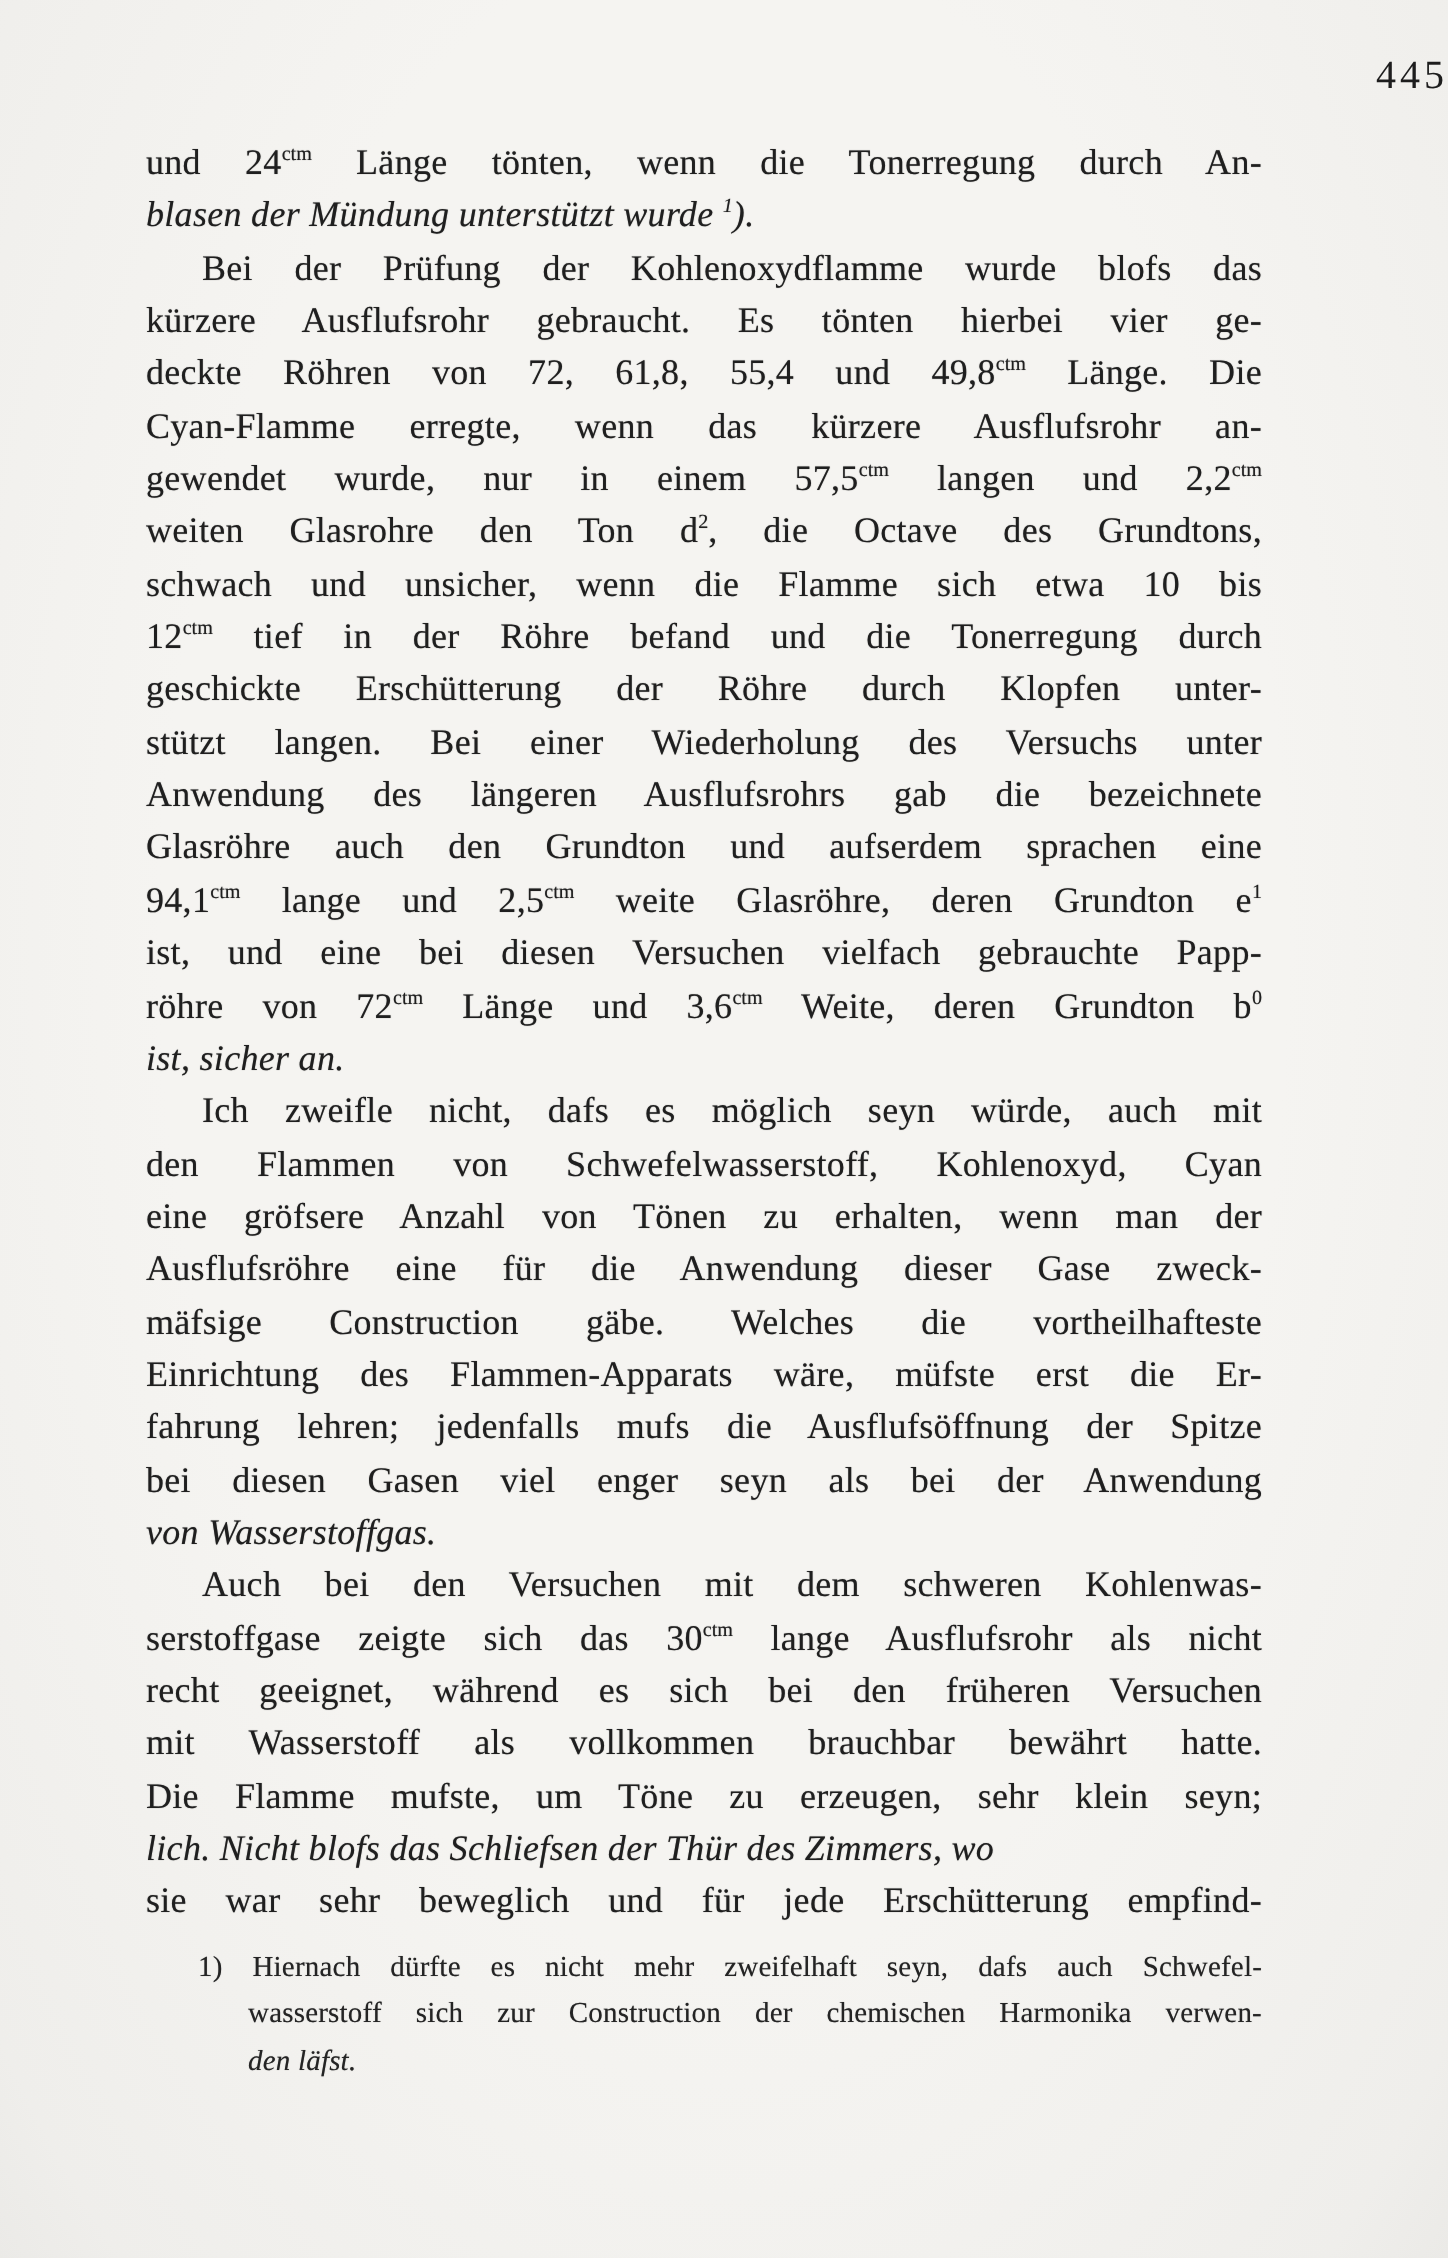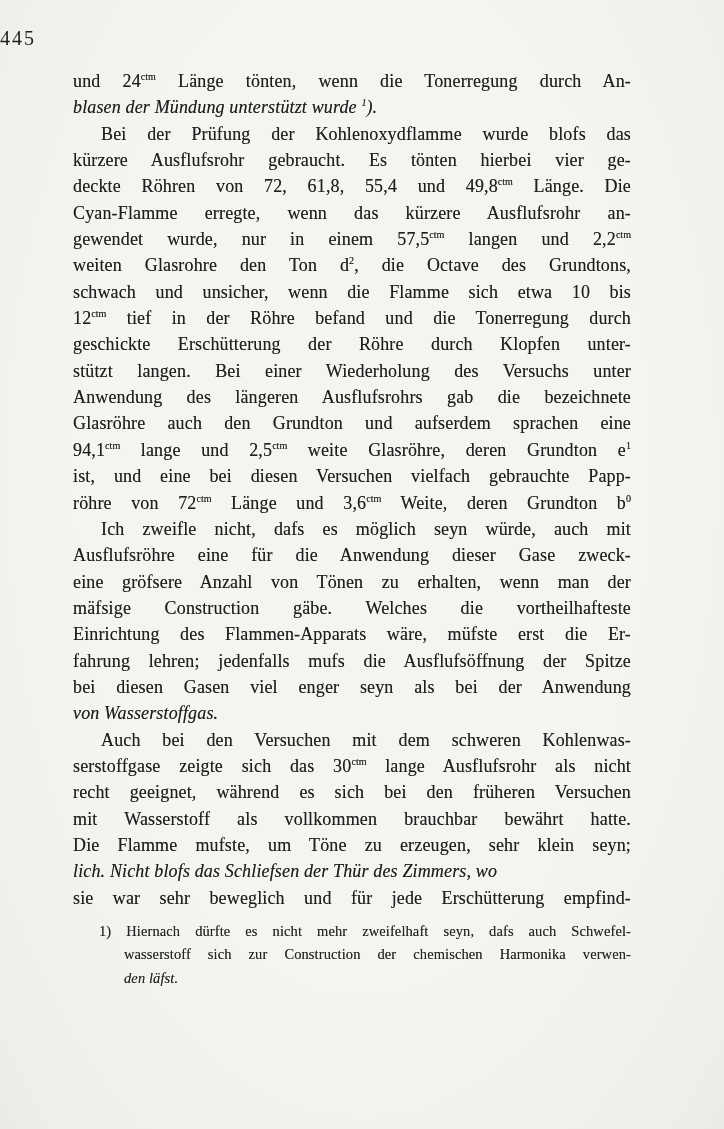--- a/index.html
+++ b/index.html
@@ -16,21 +16,21 @@
     background: radial-gradient(ellipse at 50% 42%, #f5f4f1 55%, #efeeeb 92%, #ebeae7 100%);
     color: #212121;
     font-family: "Liberation Serif", "DejaVu Serif", serif;
     -webkit-font-smoothing: antialiased;
   }
   .pagenum {
     position: absolute;
     top: 27px;
     left: 0;
     width: 724px;
-    text-align: left;
+    text-align: right;
     font-size: 20px;
     letter-spacing: 2px;
     color: #1d1d1d;
   }
   .content {
     position: absolute;
     top: 68px;
     left: 73px;
     width: 558px;
   }
@@ -98,25 +98,27 @@
           <div class="line"><span>weiten Glasrohre den Ton d</span><sup>2</sup><span>, die Octave des Grundtons,</span></div>
           <div class="line"><span>schwach und unsicher, wenn die Flamme sich etwa 10 bis</span></div>
           <div class="line"><span>12</span><sup>ctm</sup><span> tief in der Röhre befand und die Tonerregung durch</span></div>
           <div class="line"><span>geschickte Erschütterung der Röhre durch Klopfen unter-</span></div>
           <div class="line"><span>stützt langen.  Bei einer Wiederholung des Versuchs unter</span></div>
           <div class="line"><span>Anwendung des längeren Ausflufsrohrs gab die bezeichnete</span></div>
           <div class="line"><span>Glasröhre auch den Grundton und aufserdem sprachen eine</span></div>
           <div class="line"><span>94,1</span><sup>ctm</sup><span> lange und 2,5</span><sup>ctm</sup><span> weite Glasröhre,  deren Grundton e</span><sup>1</sup></div>
           <div class="line"><span>ist, und eine bei diesen Versuchen vielfach gebrauchte Papp-</span></div>
           <div class="line"><span>röhre von 72</span><sup>ctm</sup><span> Länge und 3,6</span><sup>ctm</sup><span> Weite, deren Grundton b</span><sup>0</sup></div>
+          <div class="line end"><span>ist, sicher an.</span></div>
         </div>
         <div class="para">
           <div class="line indent"><span>Ich zweifle nicht, dafs es möglich seyn würde, auch mit</span></div>
+          <div class="line"><span>den Flammen von Schwefelwasserstoff, Kohlenoxyd, Cyan</span></div>
+          <div class="line"><span>eine gröfsere Anzahl von Tönen zu erhalten, wenn man der</span></div>
           <div class="line"><span>Ausflufsröhre eine für die Anwendung dieser Gase zweck-</span></div>
-          <div class="line"><span>eine gröfsere Anzahl von Tönen zu erhalten, wenn man der</span></div>
           <div class="line"><span>mäfsige Construction gäbe.  Welches die vortheilhafteste</span></div>
           <div class="line"><span>Einrichtung des Flammen-Apparats wäre, müfste erst die Er-</span></div>
           <div class="line"><span>fahrung lehren; jedenfalls mufs die Ausflufsöffnung der Spitze</span></div>
           <div class="line"><span>bei diesen Gasen viel enger seyn als bei der Anwendung</span></div>
           <div class="line end"><span>von Wasserstoffgas.</span></div>
         </div>
         <div class="para">
           <div class="line indent"><span>Auch bei den Versuchen mit dem schweren Kohlenwas-</span></div>
           <div class="line"><span>serstoffgase zeigte sich das 30</span><sup>ctm</sup><span> lange Ausflufsrohr als nicht</span></div>
           <div class="line"><span>recht geeignet, während es sich bei den früheren Versuchen</span></div>

